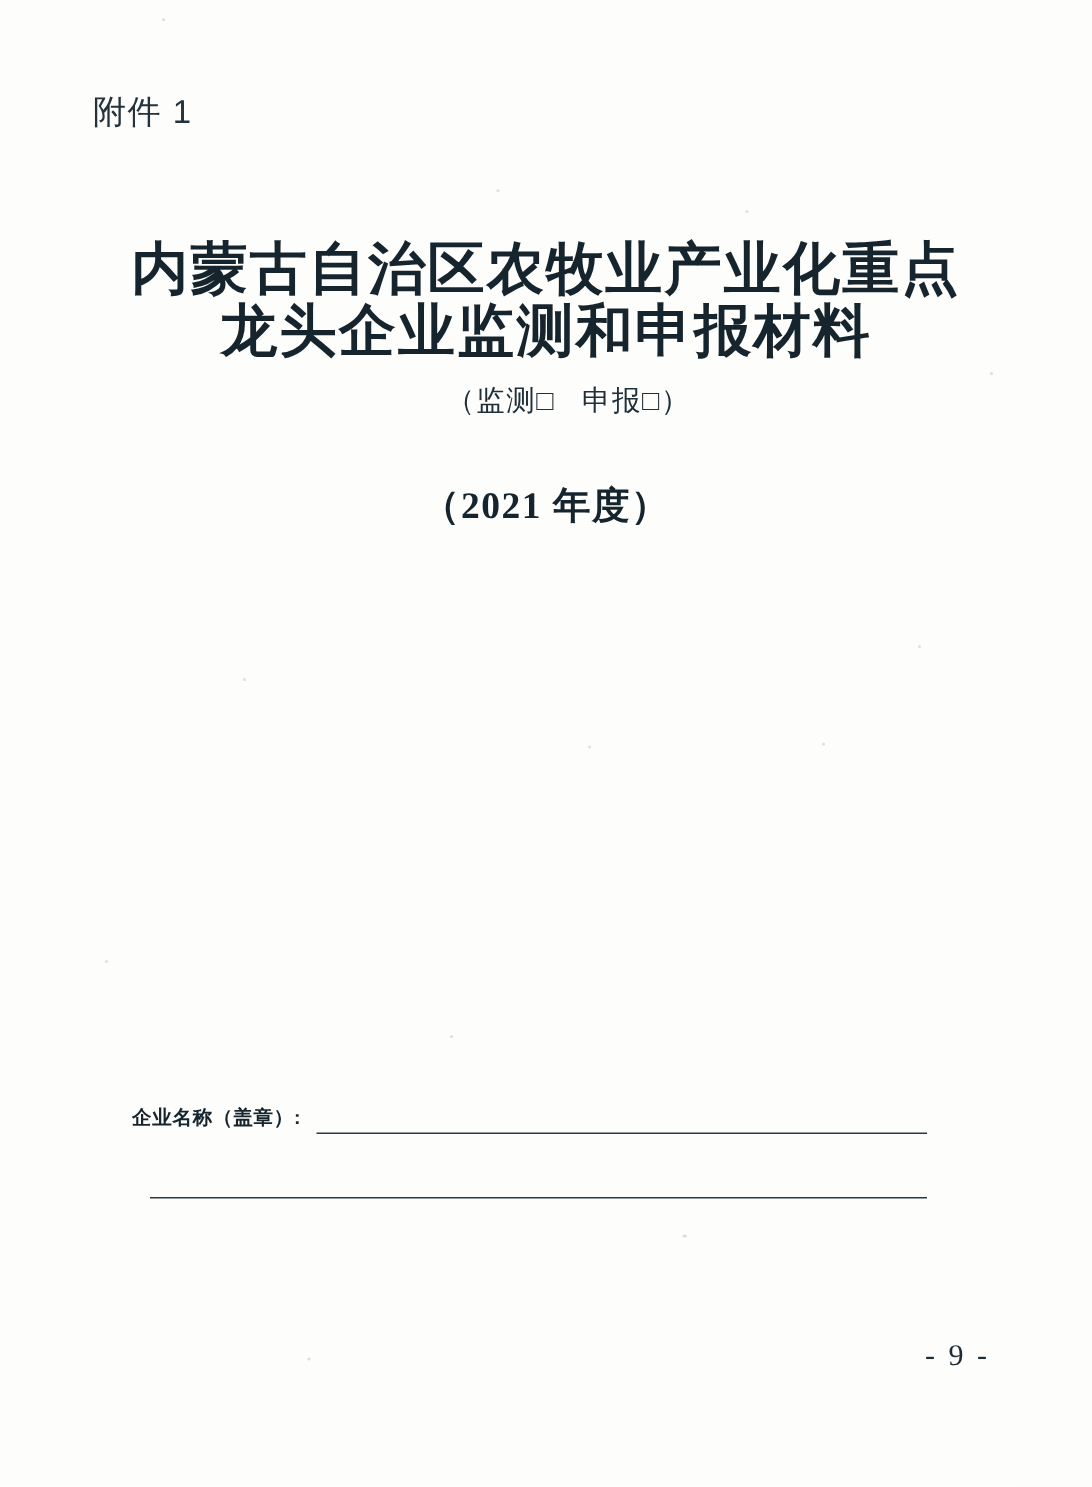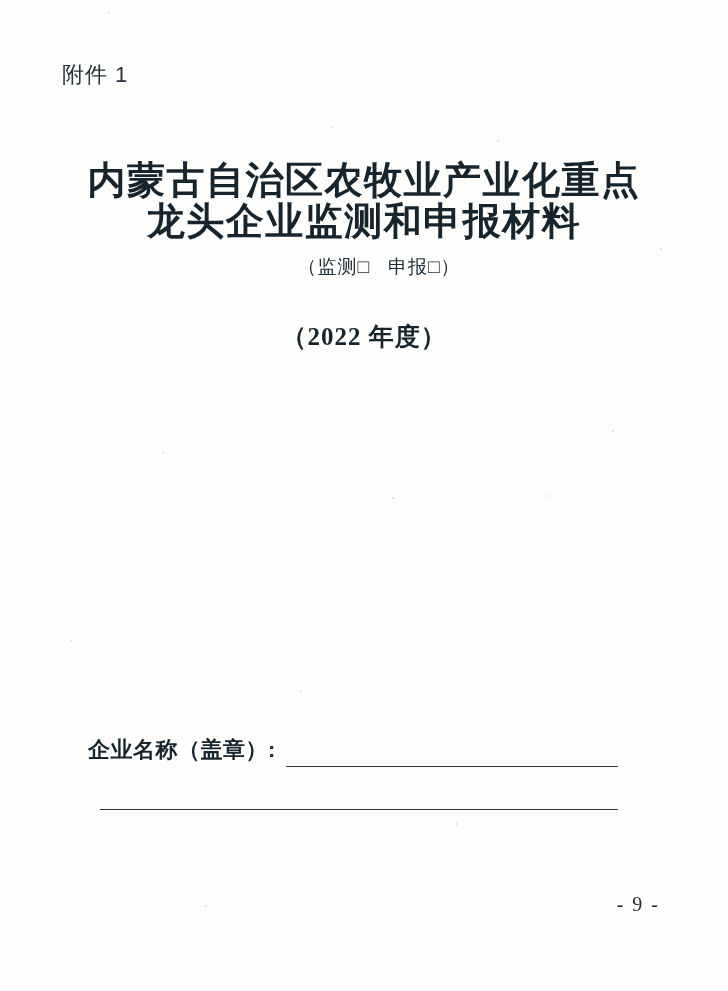--- a/index.html
+++ b/index.html
@@ -90,21 +90,21 @@
     width: 530px;
   }
   .field-row {
     display: flex;
     align-items: flex-end;
     margin-bottom: 22px;
   }
   .field-label {
     font-family: "Liberation Sans", "DejaVu Sans", sans-serif;
     font-weight: bold;
-    font-size: 22px;
+    font-size: 13px;
     letter-spacing: 0.5px;
     white-space: nowrap;
     color: #16242d;
     padding-bottom: 2px;
   }
   .field-line {
     flex: 1 1 auto;
     border-bottom: 1.6px solid #2a3a44;
     height: 20px;
     margin-left: 6px;
@@ -146,21 +146,21 @@
   <div class="attachment-label">附件 1</div>
 
   <div class="title-block">
     <div class="title-line">内蒙古自治区农牧业产业化重点</div>
     <div class="title-line">龙头企业监测和申报材料</div>
     <div class="subtitle">
       <span>（监测□</span><span class="gap"></span><span>申报□）</span>
     </div>
   </div>
 
-  <div class="year">（2022 年度）</div>
+  <div class="year">（2021 年度）</div>
 
   <div class="fields">
     <div class="field-row row-1">
       <span class="field-label">企业名称（盖章）:</span>
       <span class="field-line"></span>
     </div>
     <div class="field-row row-2">
       <span class="field-line"></span>
     </div>
   </div>

